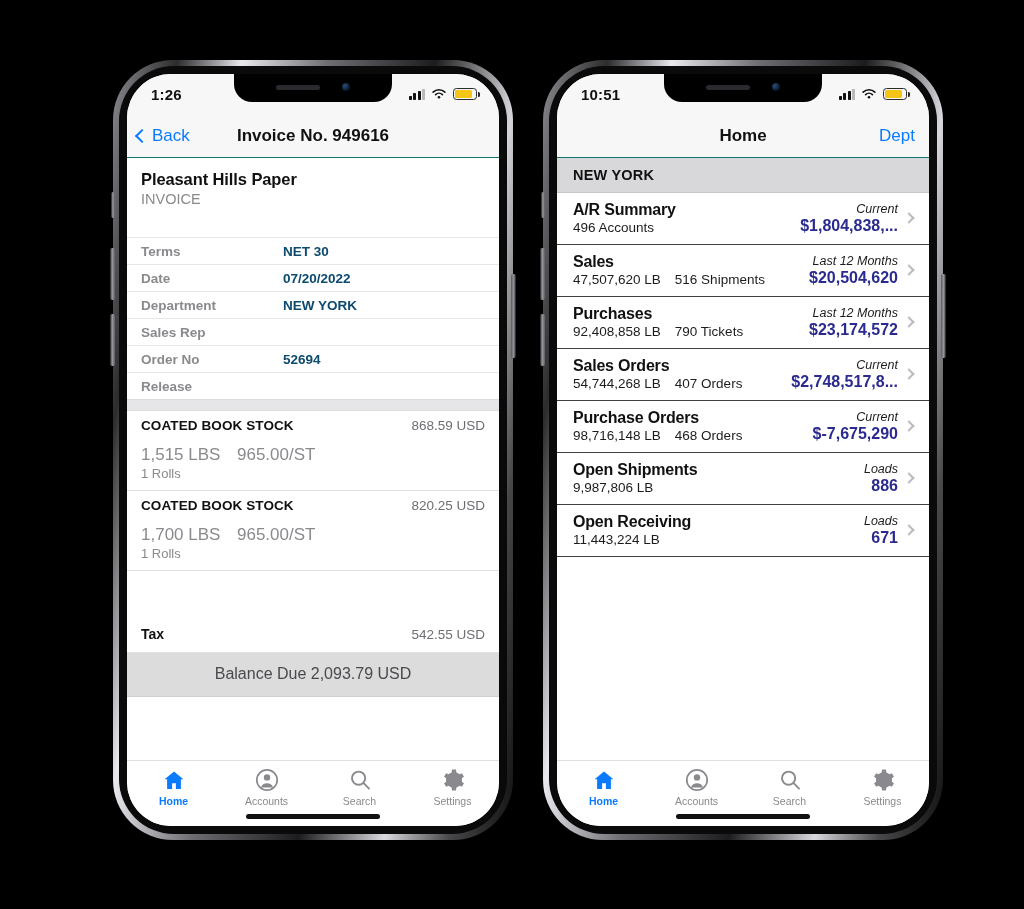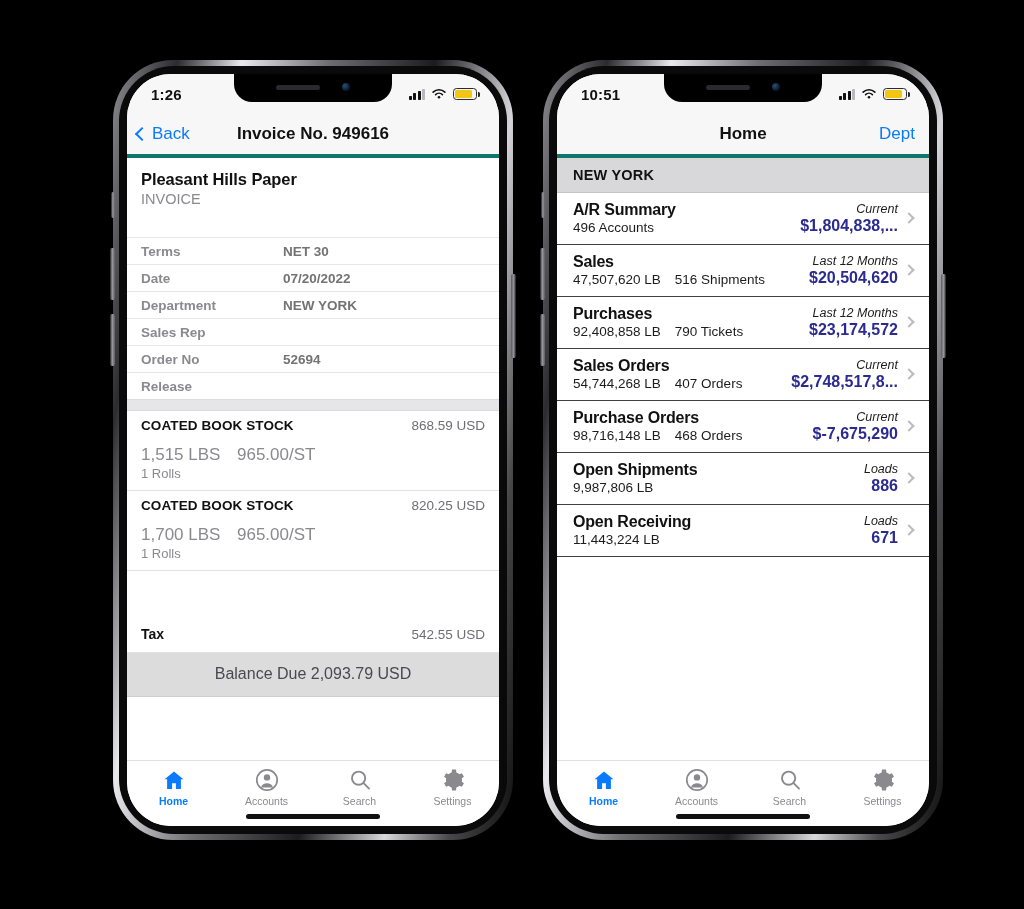--- a/index.html
+++ b/index.html
@@ -61,21 +61,21 @@
   .bars i:nth-child(4){ height:11px; background:#b8b8bd; }
   .batt{ width:24px; height:12px; border:1.5px solid #2b2b2b; border-radius:3.5px; padding:1.3px; position:relative; }
   .batt::after{ content:""; position:absolute; right:-3.5px; top:3.4px; width:2px; height:4.4px;
                 background:#2b2b2b; border-radius:0 1.5px 1.5px 0; }
   .batt span{ display:block; height:100%; width:86%; border-radius:1.6px; background:#f5c515; }
 
   
   .navbar{
     flex:0 0 44px; background:#f7f7f7; position:relative;
     display:flex; align-items:center; justify-content:center;
-    border-bottom:4px solid #0f766e;
+    border-bottom:1px solid #0f766e;
   }
   .nav-title{ font-size:17px; font-weight:700; color:#111; }
   .nav-left{ position:absolute; left:10px; display:flex; align-items:center; gap:2px; cursor:pointer; }
   .chev-back{ width:10px; height:10px; border-left:2.6px solid #0a7bff; border-bottom:2.6px solid #0a7bff;
               transform:rotate(45deg); margin-right:3px; }
   .nav-left span{ font-size:17px; color:#0a7bff; }
   .nav-right{ position:absolute; right:14px; font-size:17px; color:#0a7bff; cursor:pointer; }
 
   
   .content{ flex:1 1 auto; background:#fff; overflow:hidden; }
@@ -83,21 +83,21 @@
   
   .inv-head{ padding:12px 14px 30px 14px; }
   .inv-party{ font-size:16.5px; font-weight:700; color:#111; letter-spacing:-.1px; }
   .inv-type { font-size:14.5px; color:#8a8a8e; margin-top:2px; }
 
   .field-row{
     display:flex; align-items:center; height:27px;
     padding:0 14px; border-top:1px solid #e7e7e9;
   }
   .field-label{ flex:0 0 142px; font-size:13.5px; color:#8a8a8e;font-weight:bold; }
-  .field-value{ font-size:13.5px; font-weight:700; color:#737373; }
+  .field-value{ font-size:13.5px; font-weight:700; color:#0c4a6e; }
 
   .band-sep{ height:12px; background:#e6e6e8; border-top:1px solid #dcdcde; border-bottom:1px solid #dcdcde; }
 
   .li-row{ padding:7px 14px 9px 14px; border-bottom:1px solid #e2e2e4; }
   .li-top{ display:flex; justify-content:space-between; align-items:baseline; }
   .li-desc{ font-size:13.5px; font-weight:700; color:#111; letter-spacing:.1px; }
   .li-amt { font-size:13.5px; color:#6e6e73; }
   .li-sub { display:flex; font-size:17px; color:#8a8a8e; margin-top:12px; }
   .li-qty { flex:0 0 96px; }
   .li-units{ font-size:13px; color:#8a8a8e; margin-top:1px; }

